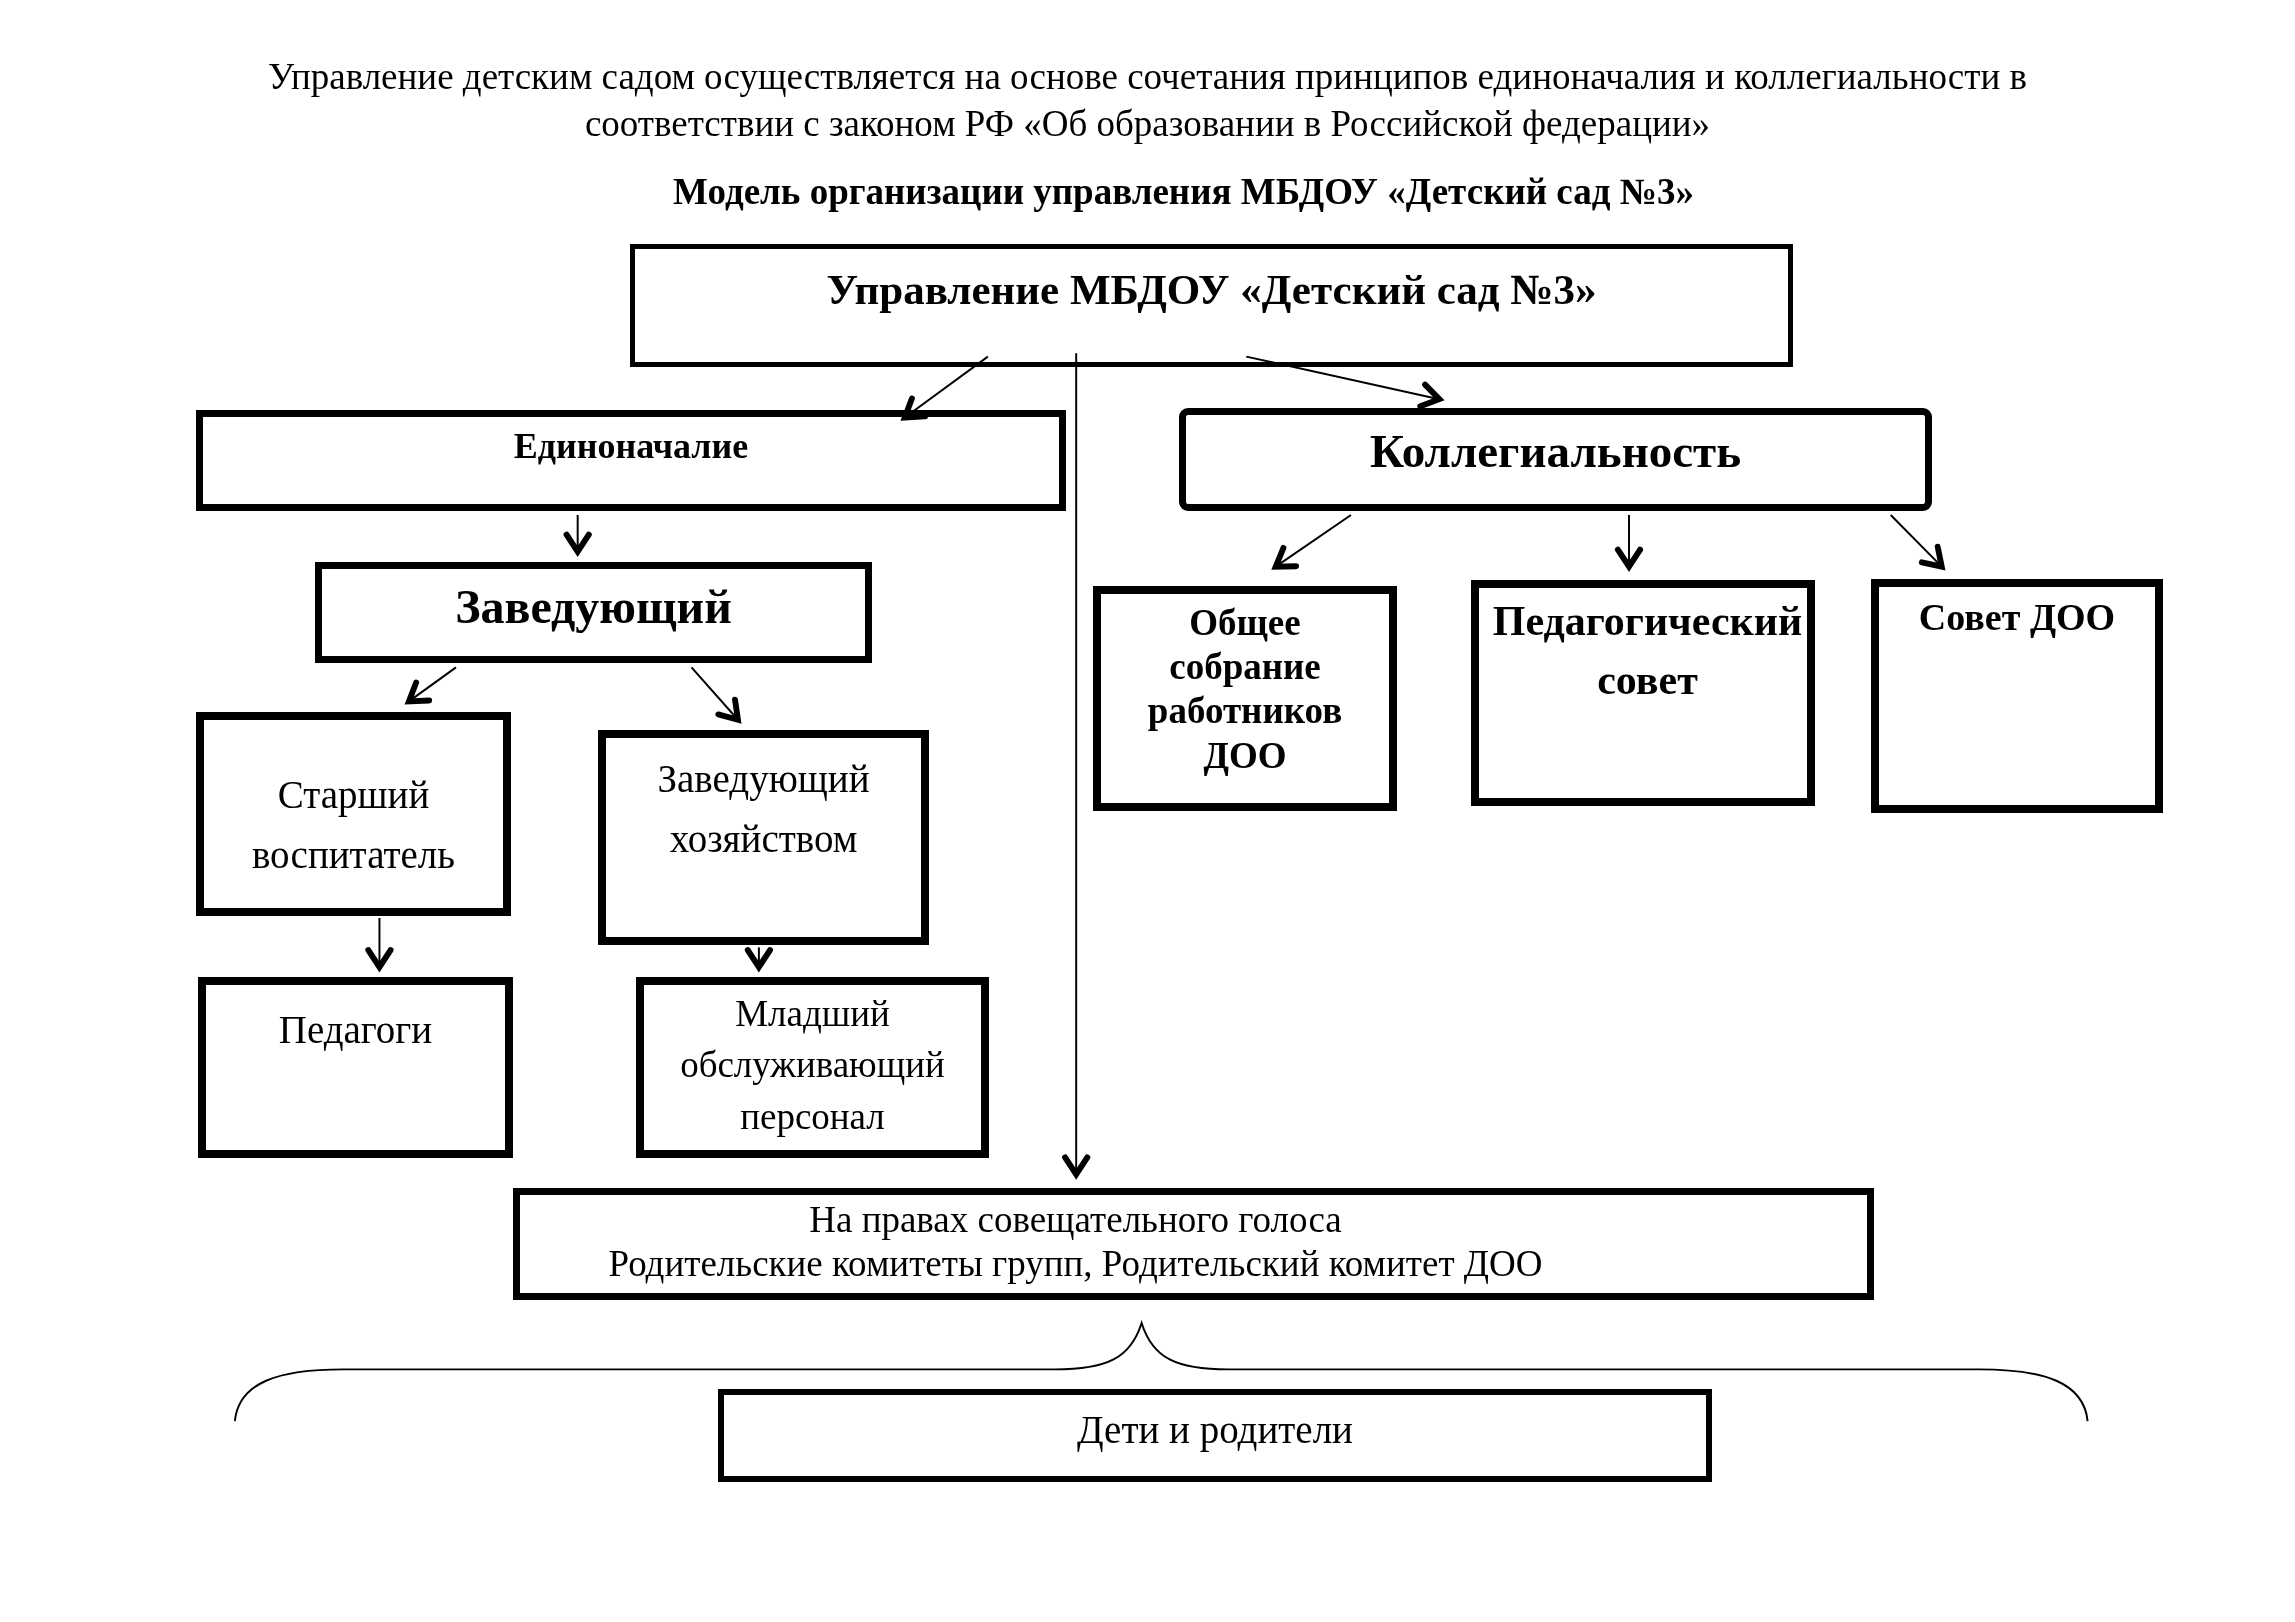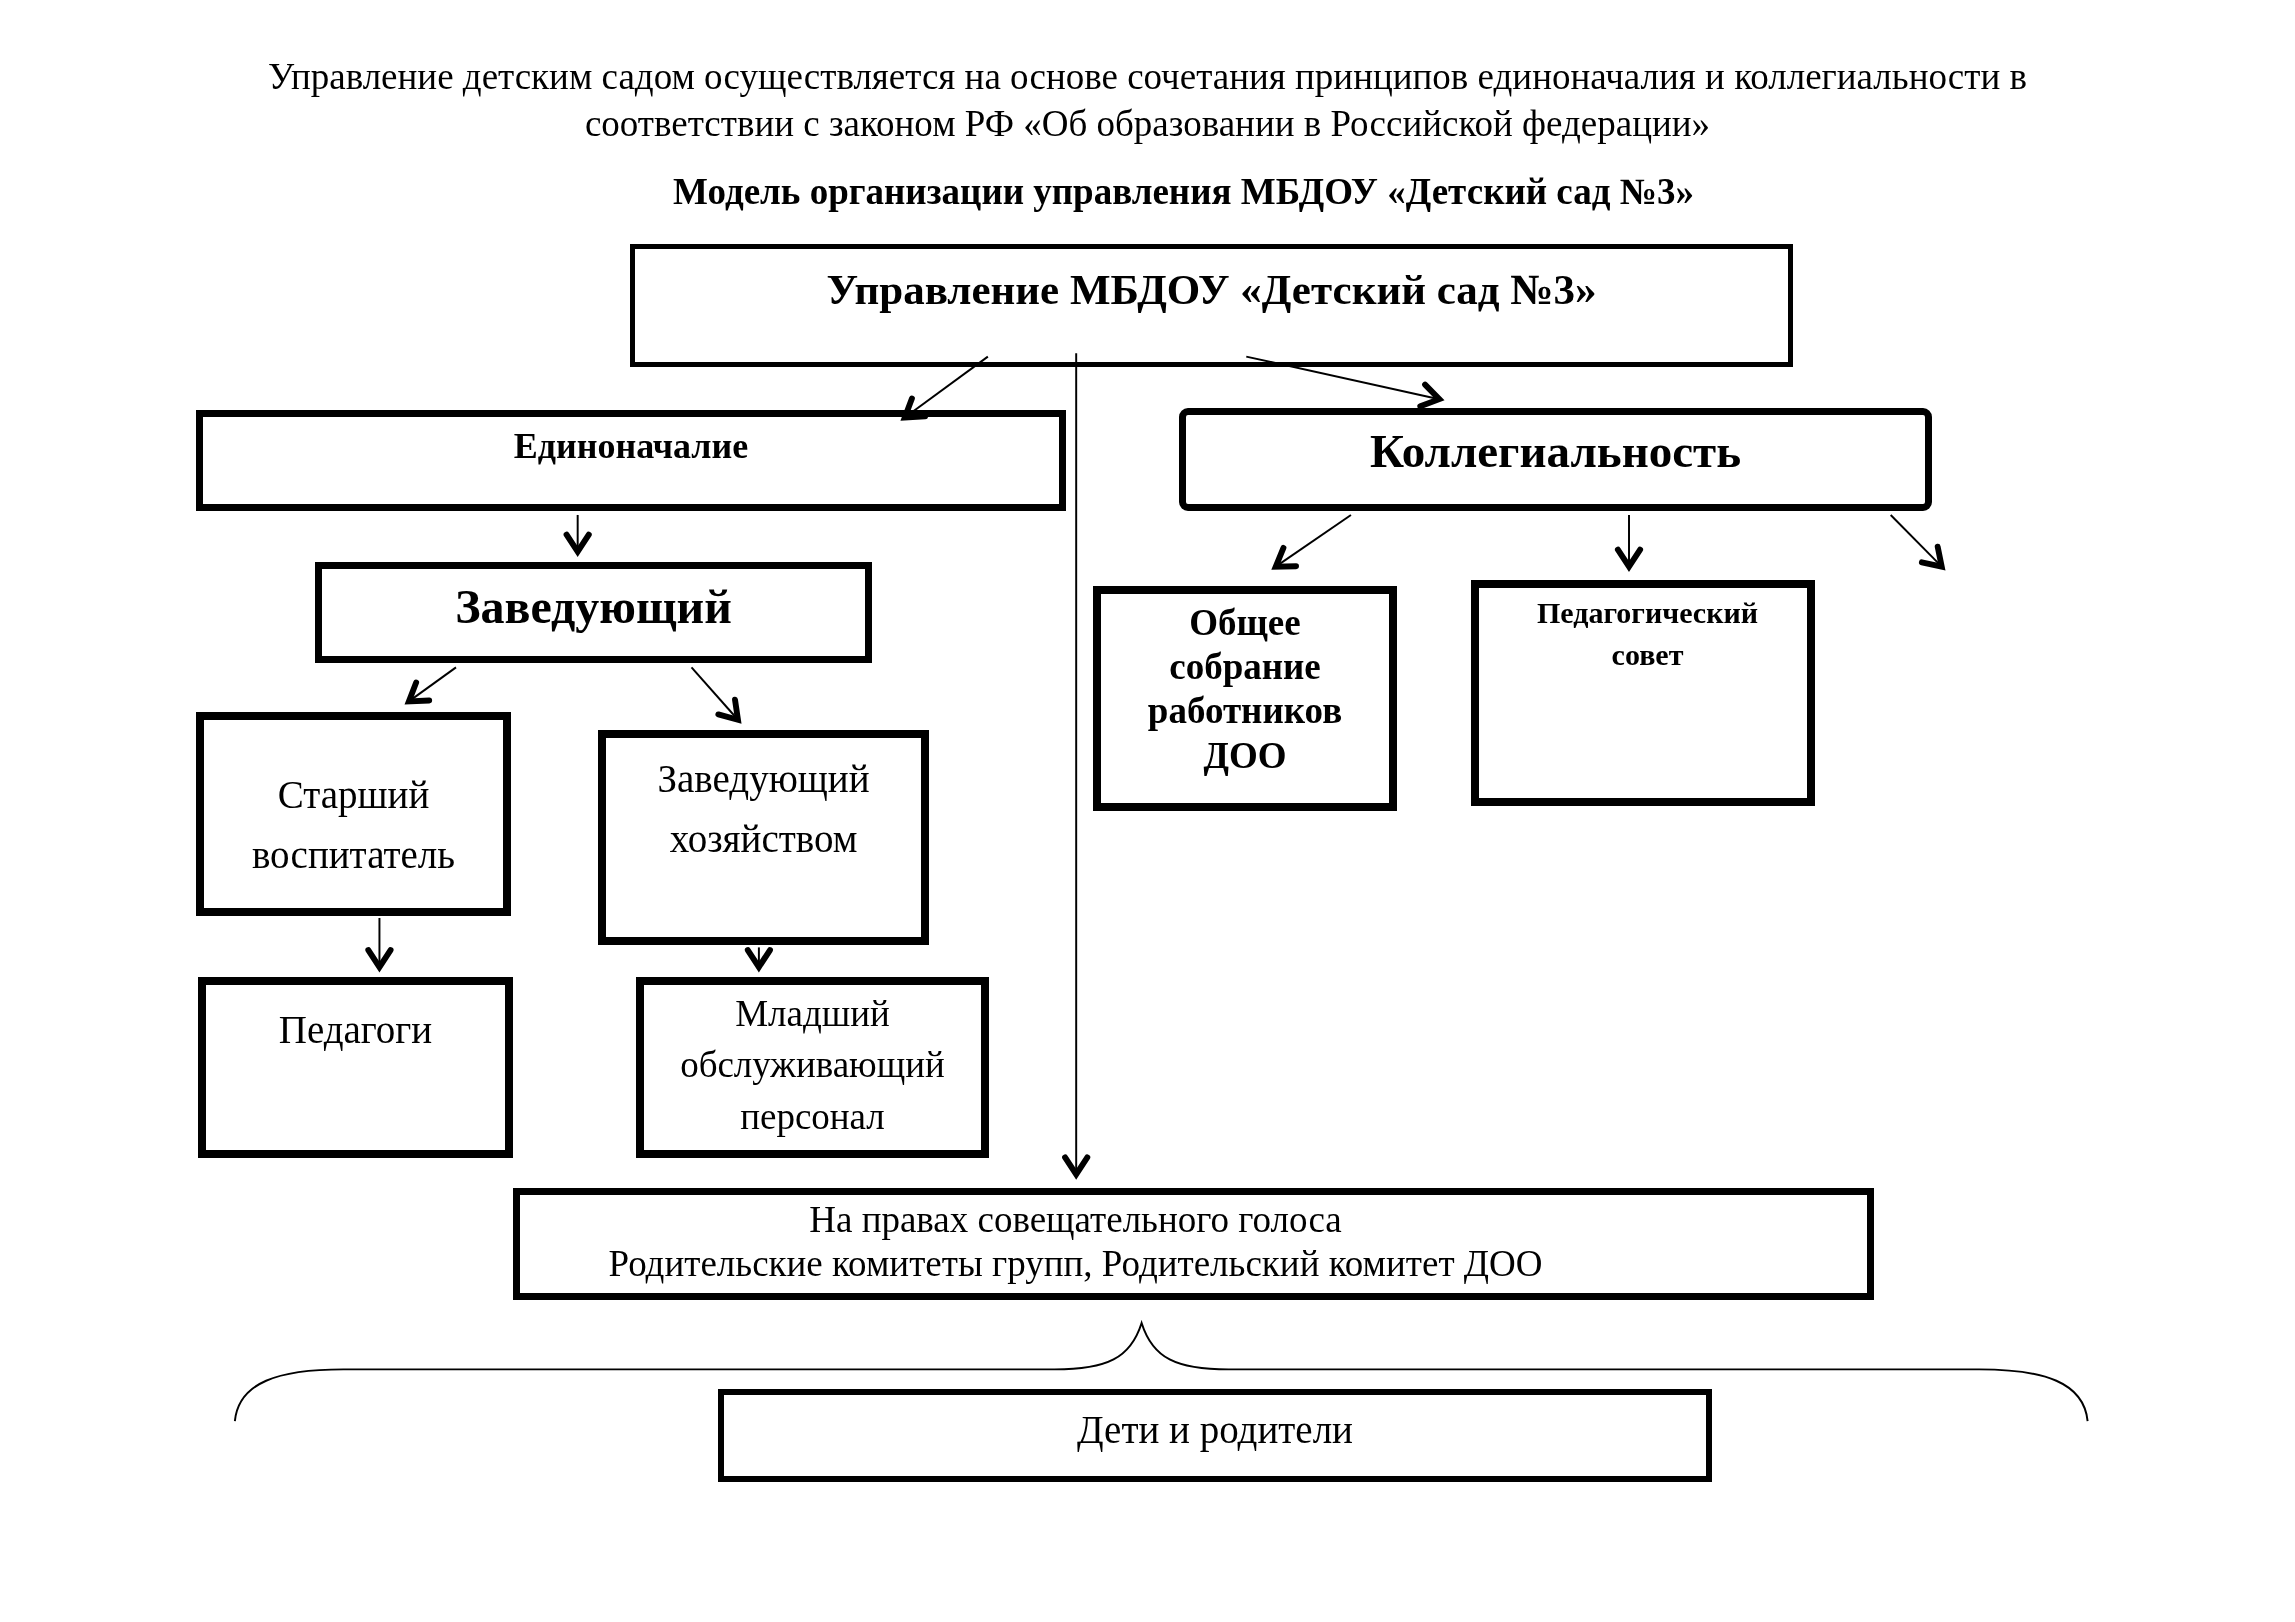--- a/index.html
+++ b/index.html
@@ -25,21 +25,21 @@
     position:absolute;background:#fff;border:7.9px solid #000;
     box-sizing:border-box;display:flex;justify-content:center;
     align-items:flex-start;text-align:center;
   }
   .lbl{white-space:pre-line;display:block;width:100%;}
   .b-upravlenie{left:630px;top:244px;width:1163px;height:123px;border-width:5.9px;font-size:43px;font-weight:bold;padding-top:15.7px;line-height:1.15;}
   .b-edino{left:196px;top:410px;width:870px;height:101px;border-width:7.2px;font-size:36px;font-weight:bold;padding-top:7.9px;line-height:1.2;}
   .b-kolleg{left:1179px;top:408px;width:753px;height:103px;border-width:7.2px;font-size:47px;font-weight:bold;padding-top:7.9px;line-height:1.2;border-radius:9px;}
   .b-zav{left:315px;top:562px;width:557px;height:101px;border-width:7.9px;font-size:48px;font-weight:bold;padding-top:9.2px;line-height:1.2;}
   .b-obshchee{left:1093px;top:586px;width:304px;height:225px;border-width:8.5px;font-size:37px;font-weight:bold;padding-top:6.5px;line-height:1.2;}
-  .b-pedsovet{left:1471px;top:580px;width:344px;height:226px;border-width:8.5px;font-size:30px;font-weight:bold;padding-top:3.9px;line-height:1.4;padding-left:9px;}
+  .b-pedsovet{left:1471px;top:580px;width:344px;height:226px;border-width:8.5px;font-size:42px;font-weight:bold;padding-top:3.9px;line-height:1.4;padding-left:9px;}
   .b-sovetdoo{left:1871px;top:579px;width:292px;height:234px;border-width:8.5px;font-size:38px;font-weight:bold;padding-top:7.9px;line-height:1.2;}
   .b-starshiy{left:196px;top:712px;width:315px;height:204px;border-width:8.5px;font-size:39px;padding-top:22px;line-height:1.55;align-items:center;}
   .b-zavhoz{left:598px;top:730px;width:331px;height:215px;border-width:8.5px;font-size:39px;padding-top:10.5px;line-height:1.55;}
   .b-pedagogi{left:198px;top:977px;width:315px;height:181px;border-width:8.5px;font-size:39px;padding-top:15.7px;line-height:1.5;}
   .b-mladshiy{left:636px;top:977px;width:353px;height:181px;border-width:8.5px;font-size:37px;padding-top:2.6px;line-height:1.4;}
   .b-napravakh{left:513px;top:1188px;width:1361px;height:112px;border-width:7.9px;font-size:37px;padding-top:2.6px;padding-right:236px;line-height:1.2;}
   .b-deti{left:718px;top:1389px;width:994px;height:93px;border-width:6.5px;font-size:39px;padding-top:11.8px;line-height:1.2;}
   .overlay{position:absolute;left:0;top:0;width:2295px;height:1622px;pointer-events:none;}
 </style>
 </head>
@@ -73,20 +73,23 @@
 собрание
 работников
 ДОО</span>
   </div>
 
   <div class="box b-pedsovet">
     <span class="lbl">Педагогический
 совет</span>
   </div>
 
+  <div class="box b-sovetdoo">
+    <span class="lbl">Совет ДОО</span>
+  </div>
 
   <div class="box b-starshiy">
     <span class="lbl">Старший
 воспитатель</span>
   </div>
 
   <div class="box b-zavhoz">
     <span class="lbl">Заведующий
 хозяйством</span>
   </div>

